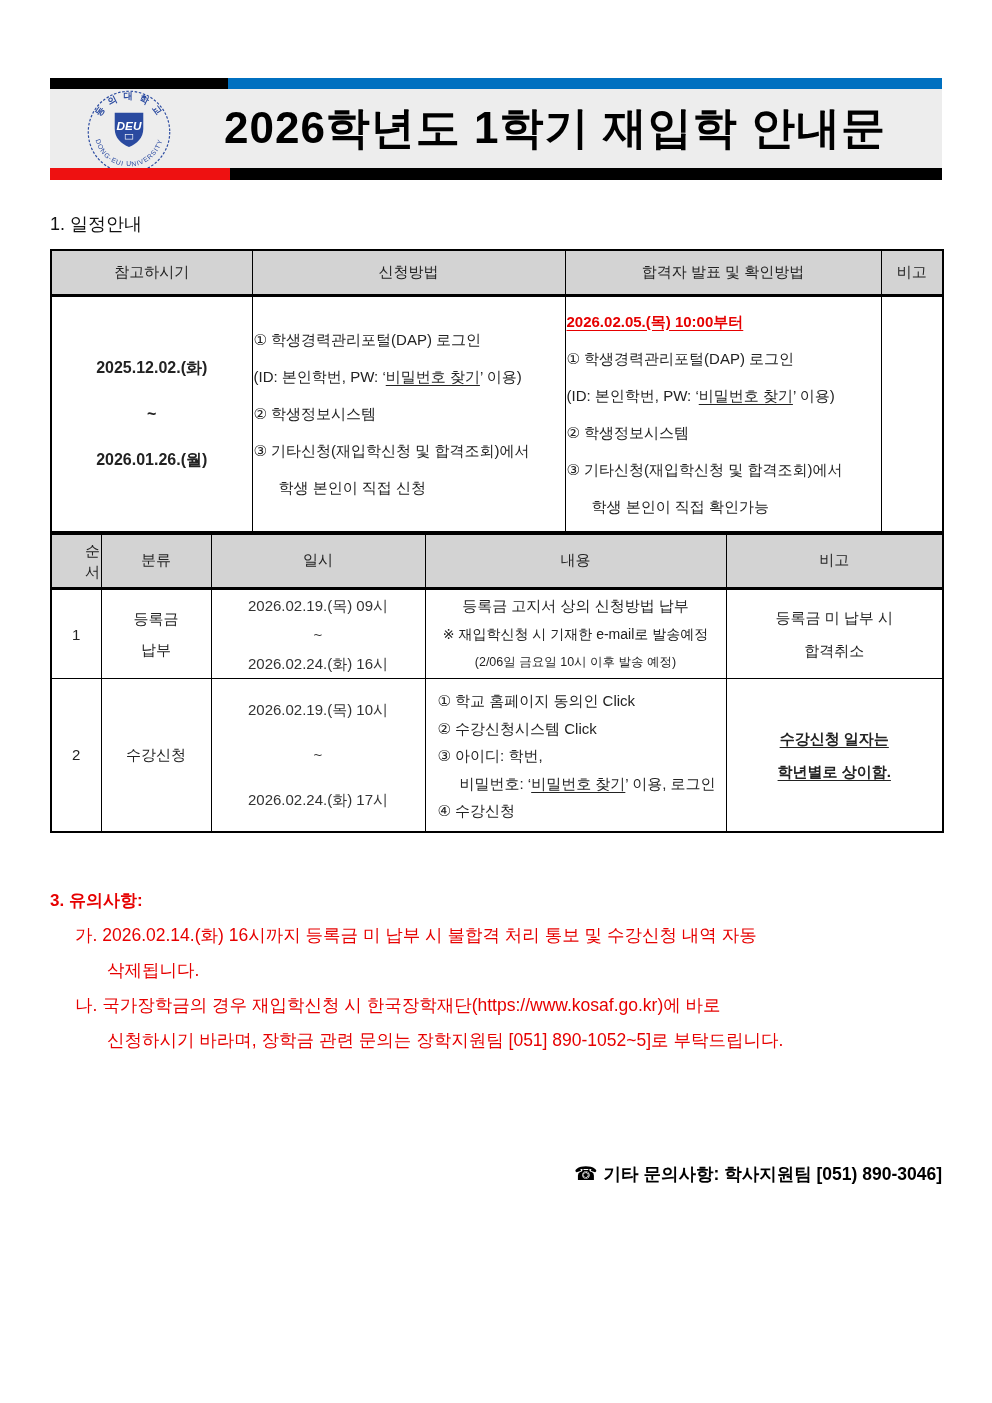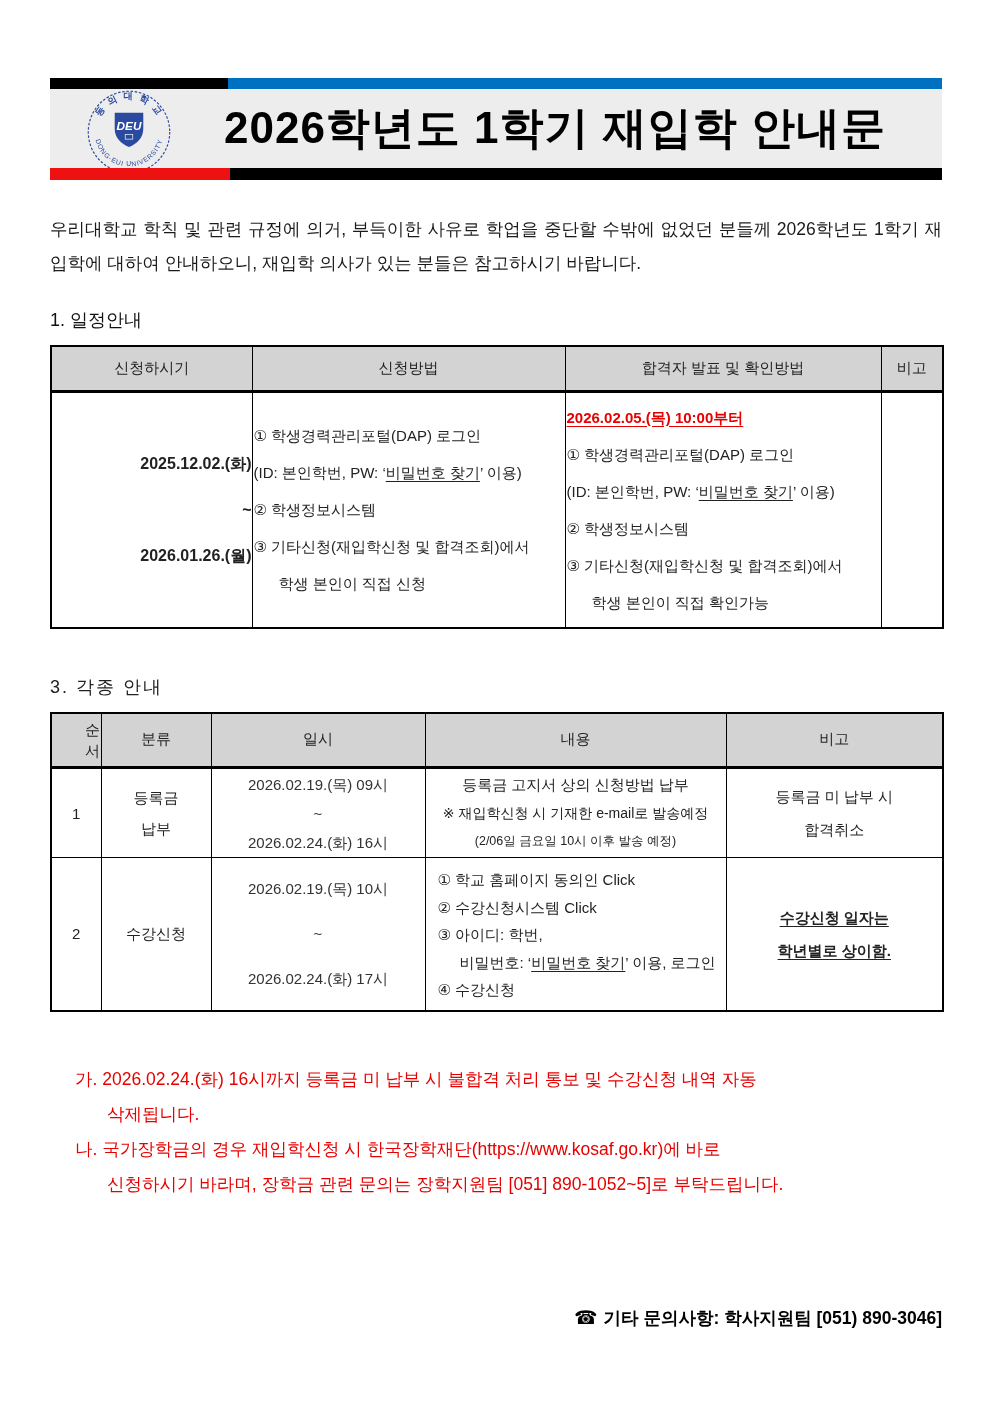--- a/index.html
+++ b/index.html
@@ -38,21 +38,21 @@
 
   
   table { border-collapse:collapse; table-layout:fixed; width:892px; margin-left:50px;
           border:2.5px solid #000; font-size:15px; color:#222; }
   th, td { border:1.5px solid #000; vertical-align:middle; }
   thead th { background:#d3d3d3; font-weight:normal; border-bottom:3px solid #000; color:#222; }
 
   
   .t1 thead th { height:45px; font-size:15px; }
   .t1 tbody td { height:225px; }
-  .period-cell { text-align:right; font-weight:bold; font-size:16px; line-height:46px; }
+  .period-cell { text-align:center; font-weight:bold; font-size:16px; line-height:46px; }
   .list-cell { padding:6px 6px 6px 1px; line-height:37px; font-size:15px; }
   .list-cell .indent { padding-left:25px; }
   .result-title { color:#E60000; font-weight:bold; text-decoration:underline; text-underline-offset:3px; }
   .u { text-decoration:underline; text-underline-offset:3px; }
 
   
   .t2 thead th { height:55px; font-size:15px; }
   .th-narrow { padding:0 33px; word-break:break-all; line-height:21px;margin-left:10px; }
   .t2 .row1 td { height:90px; }
   .t2 .row2 td { height:137px; }
@@ -111,35 +111,34 @@
       </div>
       <div class="notice-title">2026학년도 1학기 재입학 안내문</div>
     </div>
     <div class="bar-bottom">
       <div class="seg-red"></div>
       <div class="seg-black"></div>
     </div>
   </div>
 
   <div class="intro">
-    <div class="intro-body">우리대학교 학칙 및 관련 규정에 의거, 부득이한 사유로 학업을 중단할 수밖에 없었던 분들께 2026학년도 1학기 재입학에 대하여 안내하오니, 재입학 의사가 있는 분들은 참고하시기 바랍니다.</div>
   </div>
 
   <div class="sec-heading bold">1. 일정안내</div>
 
   <table class="t1">
     <colgroup>
       <col style="width:201px">
         <col style="width:313px">
         <col style="width:316px">
         <col style="width:62px">
     </colgroup>
     <thead>
       <tr>
-        <th>신청하시기</th>
+        <th>참고하시기</th>
         <th>신청방법</th>
         <th>합격자 발표 및 확인방법</th>
         <th>비고</th>
       </tr>
     </thead>
     <tbody>
       <tr>
         <td class="period-cell">
           <div>2025.12.02.(화)</div>
           <div>~</div>
@@ -158,21 +157,20 @@
           <div><span>(ID: 본인학번, PW: ‘</span><span class="u">비밀번호 찾기</span><span>’ 이용)</span></div>
           <div>② 학생정보시스템</div>
           <div>③ 기타신청(재입학신청 및 합격조회)에서</div>
           <div class="indent">학생 본인이 직접 확인가능</div>
         </td>
         <td></td>
       </tr>
     </tbody>
   </table>
 
-  <div class="sec-heading light" style="margin-top:46px;">3. 각종 안내</div>
 
   <table class="t2">
     <colgroup>
       <col style="width:50px">
         <col style="width:110px">
         <col style="width:214px">
         <col style="width:301px">
         <col style="width:217px">
     </colgroup>
     <thead>
@@ -223,21 +221,22 @@
         </td>
         <td class="remark-cell remark-bold">
           <div><span class="u">수강신청 일자는</span></div>
           <div><span class="u">학년별로 상이함.</span></div>
         </td>
       </tr>
     </tbody>
   </table>
 
   <div class="notes">
-    <div class="note-line-a">가. 2026.02.24.(화) 16시까지 등록금 미 납부 시 불합격 처리 통보 및 수강신청 내역 자동</div>
+    <div class="notes-heading">3. 유의사항:</div>
+    <div class="note-line-a">가. 2026.02.14.(화) 16시까지 등록금 미 납부 시 불합격 처리 통보 및 수강신청 내역 자동</div>
     <div class="note-line-cont">삭제됩니다.</div>
     <div class="note-line-a">나. 국가장학금의 경우 재입학신청 시 한국장학재단(https://www.kosaf.go.kr)에 바로</div>
     <div class="note-line-cont">신청하시기 바라며, 장학금 관련 문의는 장학지원팀 [051] 890-1052~5]로 부탁드립니다.</div>
   </div>
 
   <div class="footer">
     <span class="phone-icon">☎</span><span>기타 문의사항: 학사지원팀 [051) 890-3046]</span>
   </div>
 
 </div>

